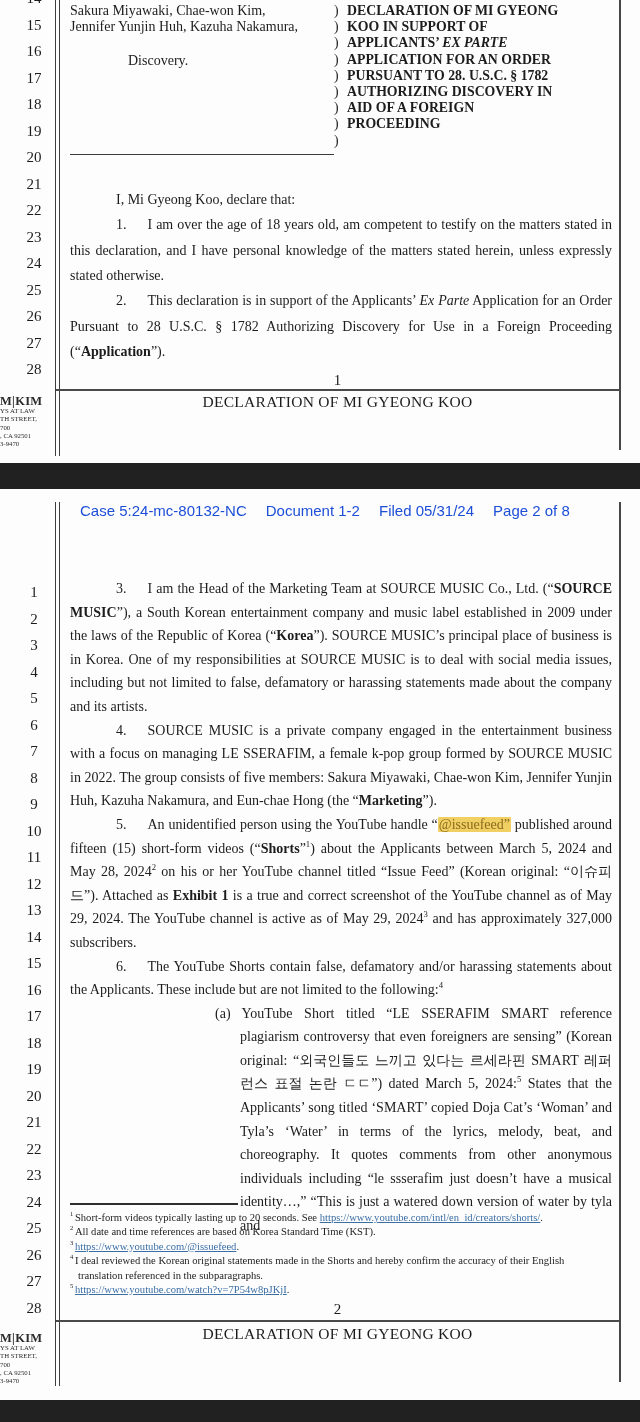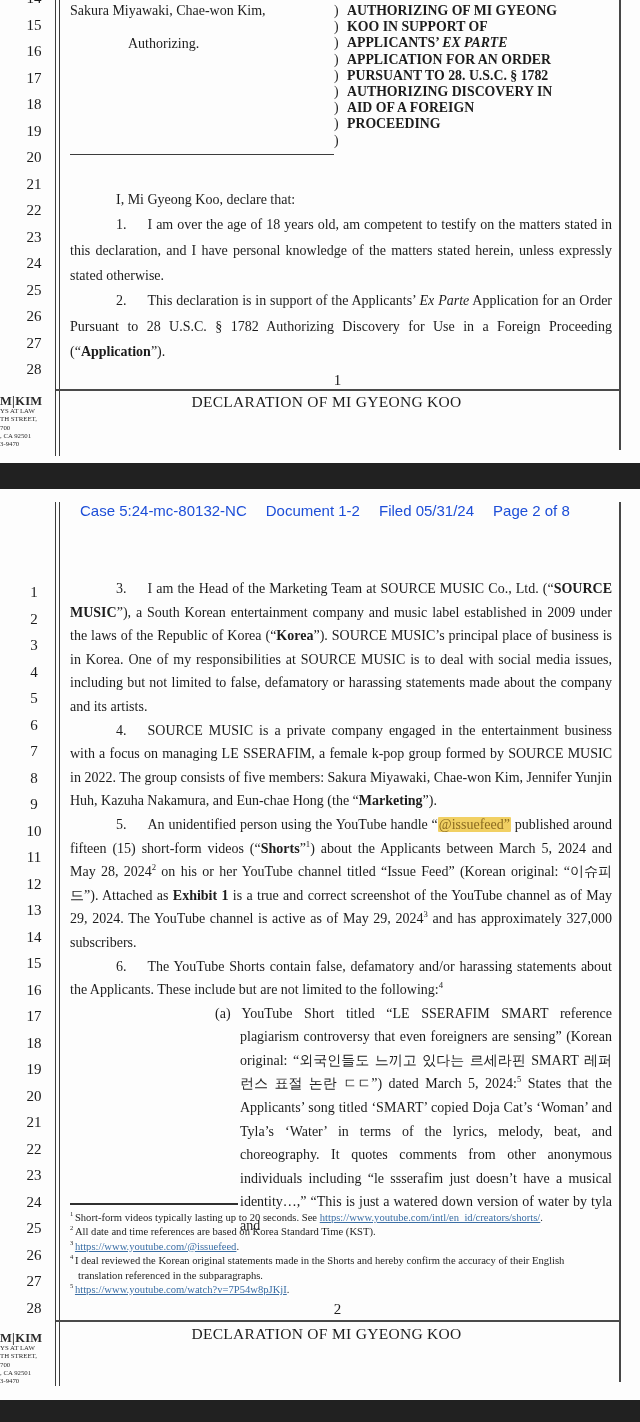--- a/index.html
+++ b/index.html
@@ -14,21 +14,21 @@
   .content{position:absolute;left:70px;width:542px;}
   .para{font-size:14px;line-height:25.4px;text-align:justify;}
   .para.indent{text-indent:46px;}
   .seg-b{font-weight:bold;}
   .seg-i{font-style:italic;}
   .seg-sup{vertical-align:super;font-size:62%;line-height:0;}
   .seg-hl{background:#f1d063;color:#8a6a20;border-radius:1px;padding:0 1px;}
   .seg-a{color:#3a6ea5;text-decoration:underline;}
   .pagenum{position:absolute;left:55px;width:565px;text-align:center;font-size:15px;}
   .footrule{position:absolute;left:56px;width:564px;border-top:2px solid #4a4a4a;}
-  .foot-title{position:absolute;left:44px;width:565px;text-align:center;font-size:15.5px;letter-spacing:.3px;}
+  .foot-title{position:absolute;left:55px;width:565px;text-align:center;font-size:15.5px;letter-spacing:.3px;}
   .firm{position:absolute;left:0;width:96px;text-align:left;line-height:1;}
   .firm div:first-child{font-weight:bold;font-size:12.5px;margin-bottom:2px;letter-spacing:.3px;}
   .firm div{font-size:6.8px;line-height:8.2px;font-variant:small-caps;color:#2a2a2a;}
   .darkbar{position:absolute;left:0;width:640px;background:#212121;}
   
   .cap{display:flex;}
   .cap-left{width:264px;font-size:14px;line-height:16.4px;}
   .cap-applicants{margin-top:17px;padding-left:58px;}
   .cap-right{font-weight:bold;font-size:13.8px;line-height:16.2px;flex:1;}
   .cap-r-line{display:flex;}
@@ -68,26 +68,27 @@
         <div>27</div>
         <div>28</div>
       </div>
     <div class="vrule-double" style="left:55px;top:0;height:456px;"></div>
     <div class="vrule-single" style="left:619px;top:0;height:450px;"></div>
 
     <div class="content" style="top:3px;">
       <div class="cap">
         <div class="cap-left">
           <div>Sakura Miyawaki, Chae-won Kim,</div>
-          <div class="cap-applicants">Authorizing.</div>
+          <div>Jennifer Yunjin Huh, Kazuha Nakamura,</div>
+          <div class="cap-applicants">Discovery.</div>
         </div>
         <div class="cap-right">
           <div class="cap-r-line">
               <span class="paren">)</span>
-              <span><span>AUTHORIZING OF MI GYEONG</span></span>
+              <span><span>DECLARATION OF MI GYEONG</span></span>
             </div>
           <div class="cap-r-line">
               <span class="paren">)</span>
               <span><span>KOO IN SUPPORT OF</span></span>
             </div>
           <div class="cap-r-line">
               <span class="paren">)</span>
               <span><span>APPLICANTS’ </span><span class="seg-i">EX PARTE</span></span>
             </div>
           <div class="cap-r-line">

